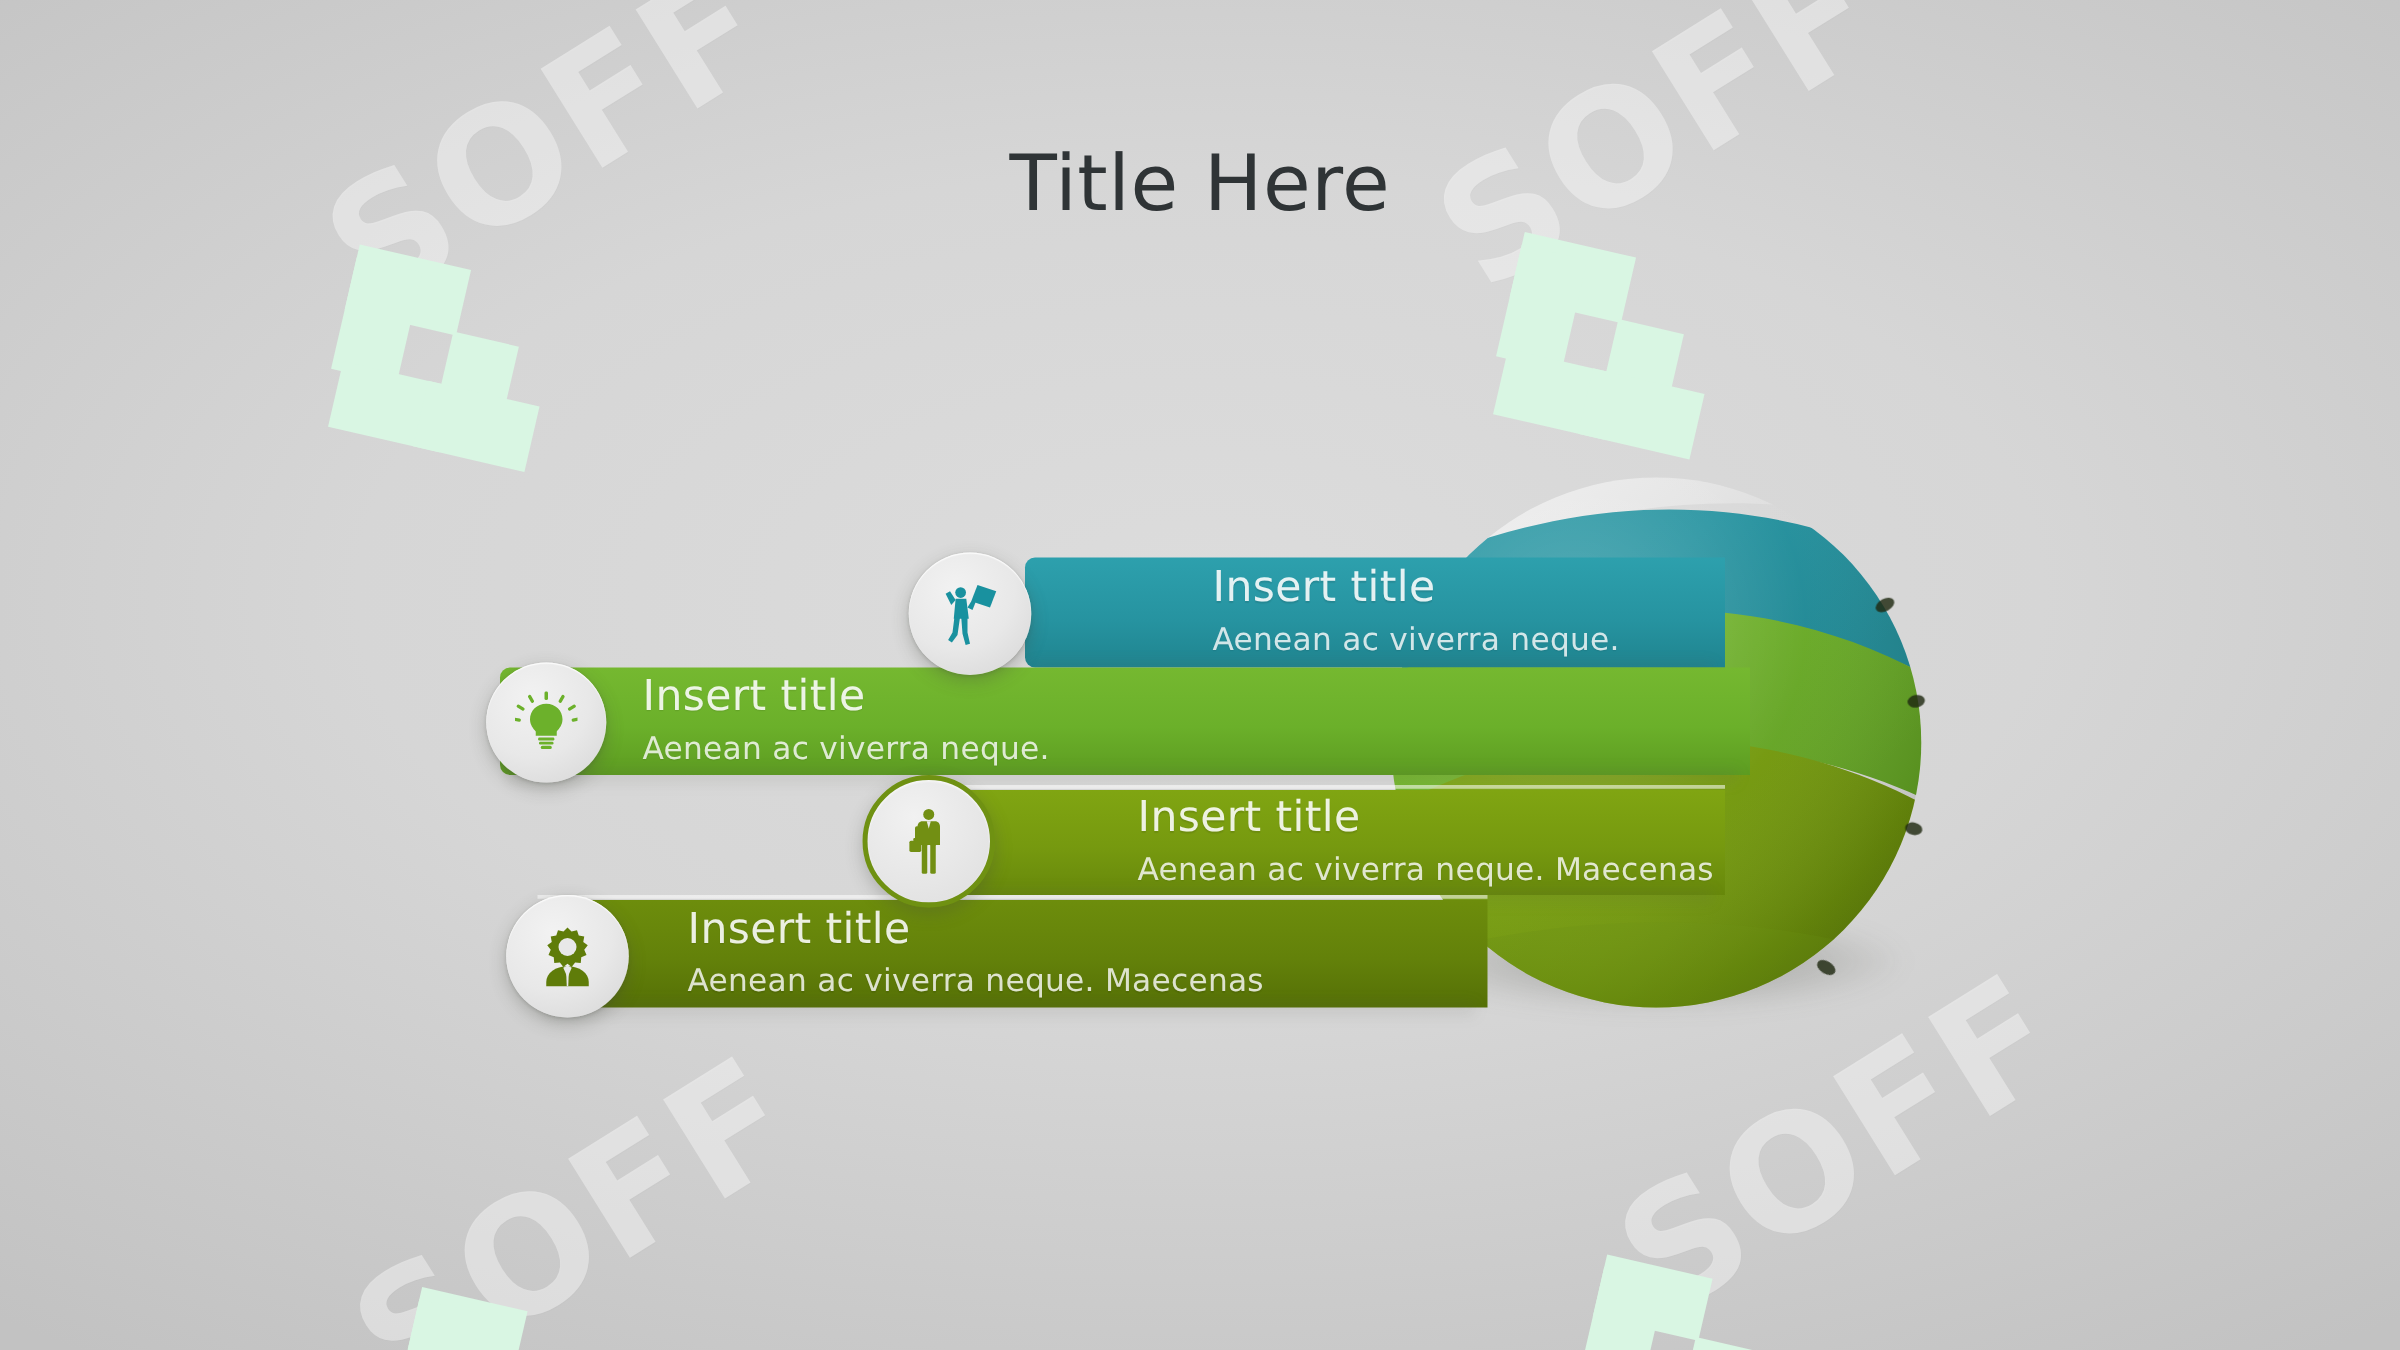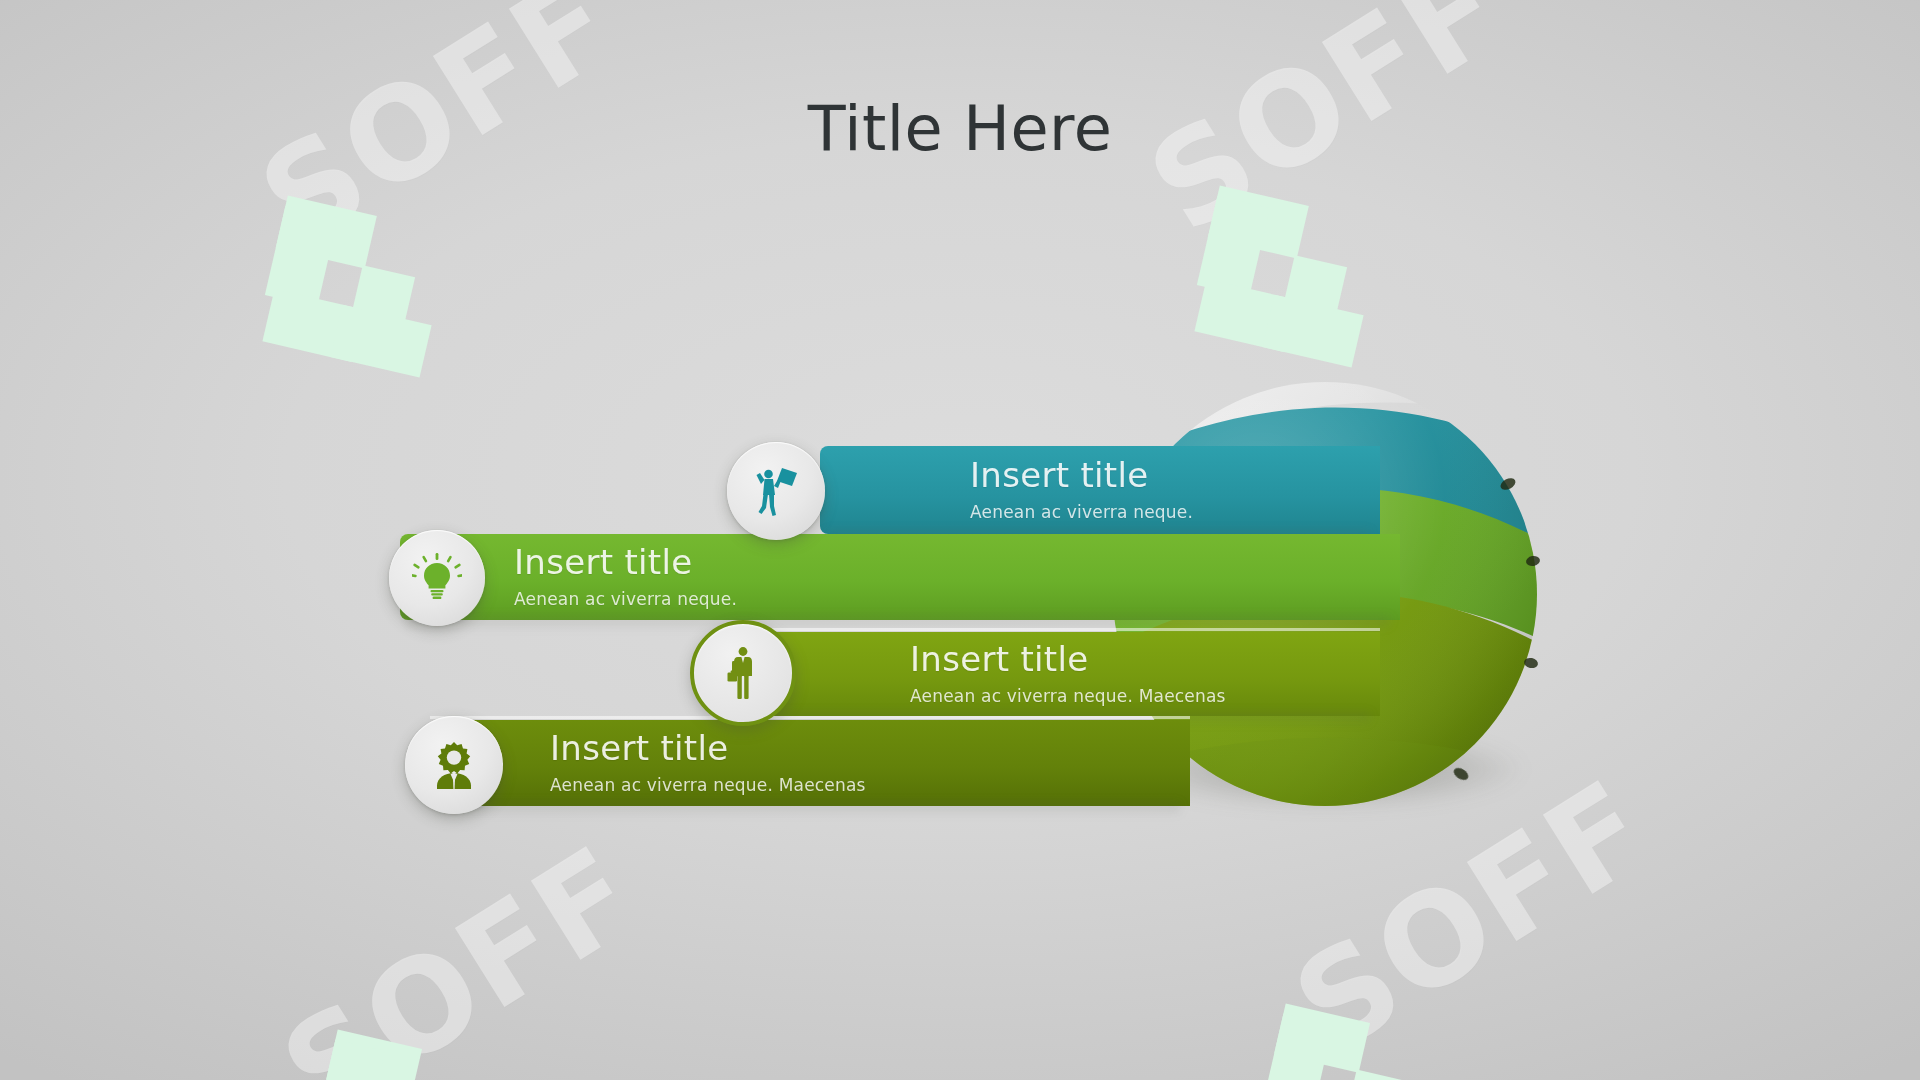--- a/index.html
+++ b/index.html
@@ -24,21 +24,21 @@
     font-weight:bold;letter-spacing:2px;
     color:rgba(255,255,255,.42);
     text-shadow:0 1px 0 rgba(0,0,0,.012);
     white-space:nowrap;
   }
   .wm-glyph{display:block;}
   .wm-glyph svg{display:block;}
 
   
   .title{
-    position:absolute;left:0;right:0;top:92px;
+    position:absolute;left:0;right:0;top:110px;
     text-align:center;z-index:6;
     font-size:62px;font-weight:400;color:#2f3436;
     letter-spacing:.5px;
     font-family:"DejaVu Sans","Liberation Sans",sans-serif;
   }
 
   
   .sphere-wrap{
     position:absolute;left:1109px;top:378px;width:432px;height:432px;
     z-index:3;
@@ -60,21 +60,21 @@
     box-sizing:border-box;
   }
   .bar .bar-inner{position:relative;z-index:2;}
   .bar-title{
     font-size:34px;font-weight:400;color:rgba(255,255,255,.88);
     line-height:1.05;letter-spacing:.3px;
     font-family:"DejaVu Sans","Liberation Sans",sans-serif;
     text-shadow:0 1px 1px rgba(0,0,0,.10);
   }
   .bar-sub{
-    font-size:17px;font-weight:400;color:rgba(255,255,255,.80);
+    font-size:25px;font-weight:400;color:rgba(255,255,255,.80);
     line-height:1.15;margin-top:9px;letter-spacing:.2px;
     font-family:"DejaVu Sans","Liberation Sans",sans-serif;
     text-shadow:0 1px 1px rgba(0,0,0,.09);
   }
 
   
   .bar::after{
     content:"";position:absolute;left:6px;right:10px;bottom:-9px;height:12px;
     background:linear-gradient(to bottom, rgba(90,92,80,.20), rgba(0,0,0,0));
     filter:blur(5px);z-index:0;

